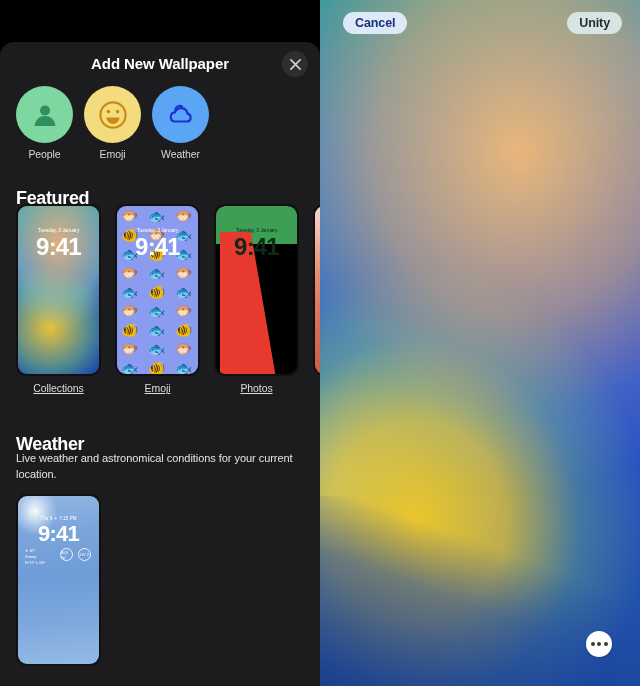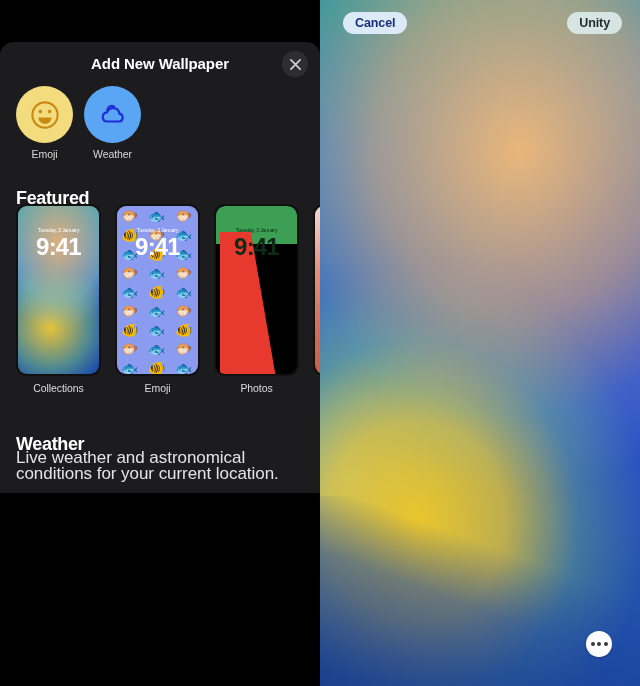--- a/index.html
+++ b/index.html
@@ -5,21 +5,21 @@
   * { margin:0; padding:0; box-sizing:border-box; }
   html,body { width:640px; height:686px; overflow:hidden; background:#000; }
   body { font-family:"Liberation Sans", sans-serif; -webkit-font-smoothing:antialiased; }
 
   .screen { position:relative; width:640px; height:686px; display:flex; }
 
   
   .left-panel { position:relative; width:320px; height:686px; background:#000; overflow:hidden; }
 
   .sheet {
-    position:absolute; left:0; top:42px; width:320px; height:451px;
+    position:absolute; left:0; top:42px; width:320px; height:644px;
     background:#1c1c1e; border-radius:14px 14px 0 0; overflow:hidden;
   }
 
   .sheet-header { position:relative; height:46px; }
   .sheet-title {
     position:absolute; left:0; right:0; top:13px; text-align:center;
     color:#fff; font-size:15px; font-weight:bold; letter-spacing:-0.1px;
   }
   .close-btn {
     position:absolute; right:12px; top:9px; width:26px; height:26px;
@@ -50,33 +50,33 @@
   
   .section-title {
     position:absolute; left:16px; color:#fff; font-weight:bold;
     letter-spacing:-0.35px;
     margin-top:8px;
   }
   .title-featured { top:138px; font-size:18px; }
   .title-weather  { top:384px; font-size:18px; }
   .weather-desc {
     position:absolute; left:16px; top:408px; width:290px;
-    font-size:17px; color:#e4e4e6; line-height:16px; letter-spacing:-0.05px;
+    font-size:11px; color:#e4e4e6; line-height:16px; letter-spacing:-0.05px;
   }
 
   .thumb-row {
     position:absolute; left:0; right:0; top:162px; height:194px;
     display:flex; gap:14px; padding-left:16px; overflow:hidden;
   }
   .thumb-wrap { flex:0 0 85px; width:85px; display:flex; flex-direction:column; align-items:center; cursor:pointer; }
   .thumb {
     position:relative; width:85px; height:172px; border-radius:11px;
     overflow:hidden; border:2.5px solid #111;
   }
-  .thumb-caption { margin-top:6px; font-size:10.5px; color:#dcdcdc; letter-spacing:-0.1px; }
+  .thumb-caption { margin-top:6px; font-size:10.5px; color:#dcdcdc; letter-spacing:-0.1px;text-decoration:underline; }
   .thumb-date {
     position:absolute; left:0; right:0; top:21px; text-align:center;
     font-size:5px; color:#fff; letter-spacing:-0.1px;
   }
   .thumb-time {
     position:absolute; left:0; right:0; top:27px; text-align:center;
     font-size:24px; font-weight:bold; color:#fff; letter-spacing:-0.8px;
   }
 
   
@@ -170,20 +170,29 @@
         <div class="sheet-title">Add New Wallpaper</div>
         <div class="close-btn">
           <svg viewBox="0 0 12 12">
             <path d="M1 1 L11 11 M11 1 L1 11" stroke="#cfcfd2" stroke-width="1.9" stroke-linecap="round" fill="none"></path>
           </svg>
         </div>
       </div>
 
       <div class="cat-row">
 
+        <div class="cat">
+          <div class="cat-circle" style="background:#7ed6a0">
+            <svg width="30" height="30" viewBox="0 0 30 30">
+              <circle cx="15" cy="10.5" r="5" fill="#2f8f5f"></circle>
+              <path d="M4.5 26 C5.6 18.8 10 16 15 16 C20 16 24.4 18.8 25.5 26 Z" fill="#2f8f5f"></path>
+            </svg>
+          </div>
+          <div class="cat-label">People</div>
+        </div>
 
 
 
         <div class="cat">
           <div class="cat-circle" style="background:#f2dc7e">
             <svg width="32" height="32" viewBox="0 0 32 32">
               <circle cx="16" cy="16" r="12.6" fill="none" stroke="#c98a14" stroke-width="2.1"></circle>
               <circle cx="11.4" cy="12.6" r="1.8" fill="#c98a14"></circle>
               <circle cx="20.6" cy="12.6" r="1.8" fill="#c98a14"></circle>
               <path d="M9.4 18.4 L22.6 18.4 A6.6 6.6 0 0 1 9.4 18.4 Z" fill="#c98a14"></path>

